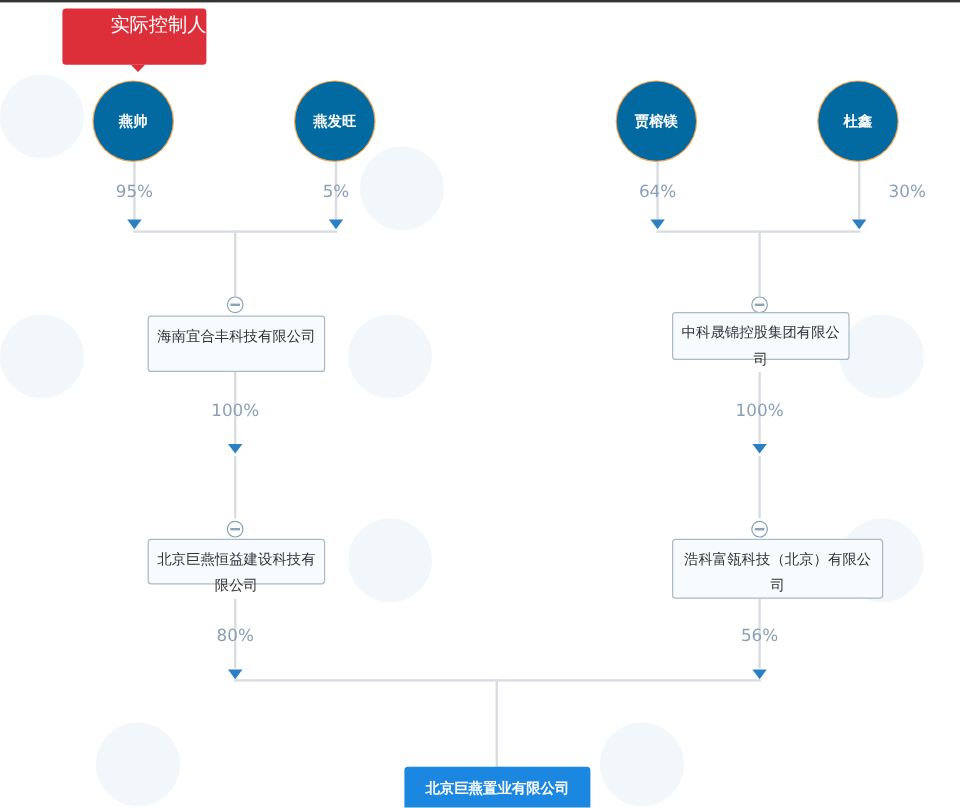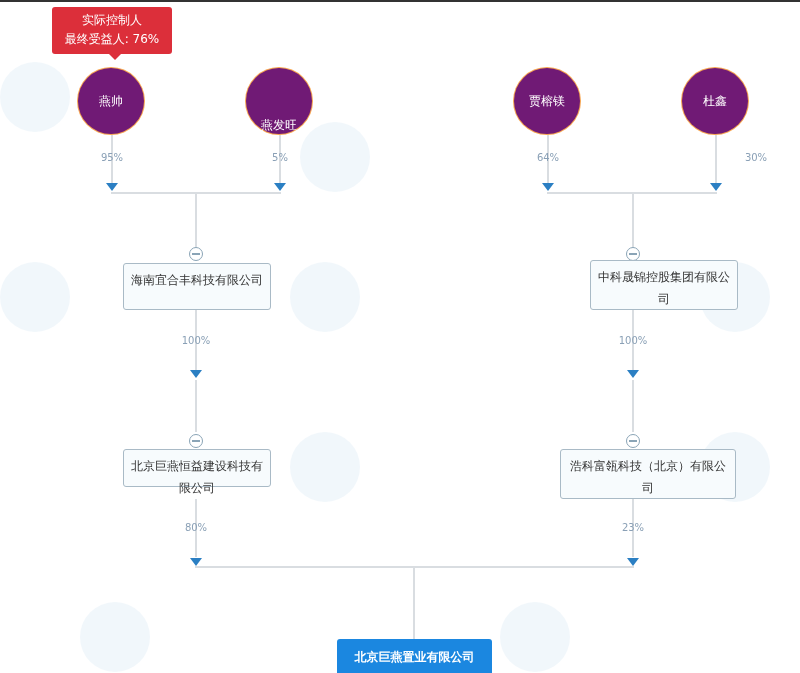--- a/index.html
+++ b/index.html
@@ -10,47 +10,47 @@
     border-top:2px solid #333333; box-sizing:border-box;
   }
   .wm {
     position:absolute; width:70px; height:70px; border-radius:50%;
     background:rgba(225,238,246,0.45);
   }
   .line-v { position:absolute; width:2px; background:#d9dde1; }
   .line-h { position:absolute; height:2px; background:#d9dde1; }
   .person {
     position:absolute; width:66px; height:66px; border-radius:50%;
-    background:#701a75; color:#ffffff; font-size:12px; font-weight:normal;
+    background:#0369a1; color:#ffffff; font-size:12px; font-weight:bold;
     display:flex; align-items:center; justify-content:center;
     box-shadow:0 0 0 1px #f6a551;
     cursor:pointer;
   }
-  .pct { position:absolute; font-size:10px; color:#8aa0b6; text-align:center; width:40px; margin-left:-20px; }
+  .pct { position:absolute; font-size:14px; color:#8aa0b6; text-align:center; width:40px; margin-left:-20px; }
   .arrow {
     position:absolute; width:0; height:0; margin-left:-6px;
     border-left:6px solid transparent; border-right:6px solid transparent;
     border-top:8px solid #2b7fc3;
   }
   .company {
     position:absolute; background:#f7fbfd; border:1.5px solid #a9bac6; border-radius:3px;
     color:#333333; font-size:12px; line-height:22px; text-align:center;
     box-sizing:border-box; padding:5px 6px; cursor:pointer;
   }
   .toggle {
     position:absolute; width:14px; height:14px; border:1.5px solid #8aa4b6; border-radius:50%;
     background:#ffffff; box-sizing:border-box; margin-left:-7px; cursor:pointer;
   }
   .toggle::after {
     content:""; position:absolute; left:2px; right:2px; top:5px; height:1.5px; background:#8aa4b6;
   }
   .tooltip {
     position:absolute; left:52px; top:5px; width:120px; height:47px;
-    background:#dc2f3a; border-radius:3px; color:#ffffff; font-size:12px; line-height:19px;
-    text-align:center; padding-top:4px; box-sizing:border-box;
+    background:#dc2f3a; border-radius:3px; color:#ffffff; font-size:16px; line-height:19px;
+    text-align:right; padding-top:4px; box-sizing:border-box;
   }
   .tooltip::after {
     content:""; position:absolute; left:57px; bottom:-6px;
     border-left:6px solid transparent; border-right:6px solid transparent; border-top:6px solid #dc2f3a;
   }
   .target {
     position:absolute; left:337px; top:637px; width:155px; height:36px;
     background:#1b87e0; color:#ffffff; font-size:12px; font-weight:bold;
     border-radius:3px 3px 0 0; display:flex; align-items:center; justify-content:center; cursor:pointer;
   }
@@ -63,21 +63,20 @@
 <div class="wm" style="left:290px;top:260px;"></div>
 <div class="wm" style="left:0px;top:260px;"></div>
 <div class="wm" style="left:700px;top:260px;"></div>
 <div class="wm" style="left:290px;top:430px;"></div>
 <div class="wm" style="left:700px;top:430px;"></div>
 <div class="wm" style="left:80px;top:600px;"></div>
 <div class="wm" style="left:500px;top:600px;"></div>
 
 <div class="tooltip">
   <div>实际控制人</div>
-  <div>最终受益人: 76%</div>
 </div>
 
 <div class="line-v" style="left:111px;top:130px;height:52px;"></div>
 <div class="line-v" style="left:279px;top:130px;height:52px;"></div>
 <div class="line-v" style="left:547px;top:130px;height:52px;"></div>
 <div class="line-v" style="left:715px;top:130px;height:52px;"></div>
 <div class="line-h" style="left:111px;top:190px;width:170px;"></div>
 <div class="line-h" style="left:547px;top:190px;width:170px;"></div>
 <div class="line-v" style="left:195px;top:190px;height:55px;"></div>
 <div class="line-v" style="left:632px;top:190px;height:55px;"></div>
@@ -88,21 +87,21 @@
 <div class="line-v" style="left:632px;top:378px;height:52px;"></div>
 
 <div class="line-v" style="left:195px;top:497px;height:58px;"></div>
 <div class="line-v" style="left:632px;top:497px;height:58px;"></div>
 <div class="line-h" style="left:195px;top:564px;width:439px;"></div>
 <div class="line-v" style="left:413px;top:564px;height:73px;"></div>
 
 <div class="person" style="left:78px;top:66px;">
   <span>燕帅</span>
 </div>
-<div class="person" style="left:246px;top:66px;align-items:flex-end;">
+<div class="person" style="left:246px;top:66px;">
   <span>燕发旺</span>
 </div>
 <div class="person" style="left:514px;top:66px;">
   <span>贾榕镁</span>
 </div>
 <div class="person" style="left:682px;top:66px;">
   <span>杜鑫</span>
 </div>
 
 <div class="pct" style="left:112px;top:150px;">95%</div>
@@ -113,38 +112,38 @@
 <div class="arrow" style="left:112px;top:181px;"></div>
 <div class="arrow" style="left:280px;top:181px;"></div>
 <div class="arrow" style="left:548px;top:181px;"></div>
 <div class="arrow" style="left:716px;top:181px;"></div>
 
 <div class="toggle" style="left:196px;top:245px;"></div>
 <div class="company" style="left:123px;top:261px;width:148px;height:47px;">
   <span>海南宜合丰科技有限公司</span>
 </div>
 <div class="toggle" style="left:633px;top:245px;"></div>
-<div class="company" style="left:590px;top:258px;width:148px;height:50px;">
+<div class="company" style="left:560px;top:258px;width:148px;height:40px;">
   <span>中科晟锦控股集团有限公司</span>
 </div>
 
 <div class="pct" style="left:196px;top:333px;">100%</div>
 <div class="pct" style="left:633px;top:333px;">100%</div>
 <div class="arrow" style="left:196px;top:368px;"></div>
 <div class="arrow" style="left:633px;top:368px;"></div>
 
 <div class="toggle" style="left:196px;top:432px;"></div>
 <div class="company" style="left:123px;top:447px;width:148px;height:38px;">
   <span>北京巨燕恒益建设科技有限公司</span>
 </div>
 <div class="toggle" style="left:633px;top:432px;"></div>
 <div class="company" style="left:560px;top:447px;width:176px;height:50px;">
   <span>浩科富瓴科技（北京）有限公司</span>
 </div>
 
 <div class="pct" style="left:196px;top:520px;">80%</div>
-<div class="pct" style="left:633px;top:520px;">23%</div>
+<div class="pct" style="left:633px;top:520px;">56%</div>
 <div class="arrow" style="left:196px;top:556px;"></div>
 <div class="arrow" style="left:633px;top:556px;"></div>
 
 <div class="target">
   <span>北京巨燕置业有限公司</span>
 </div>
 
 </body></html>

